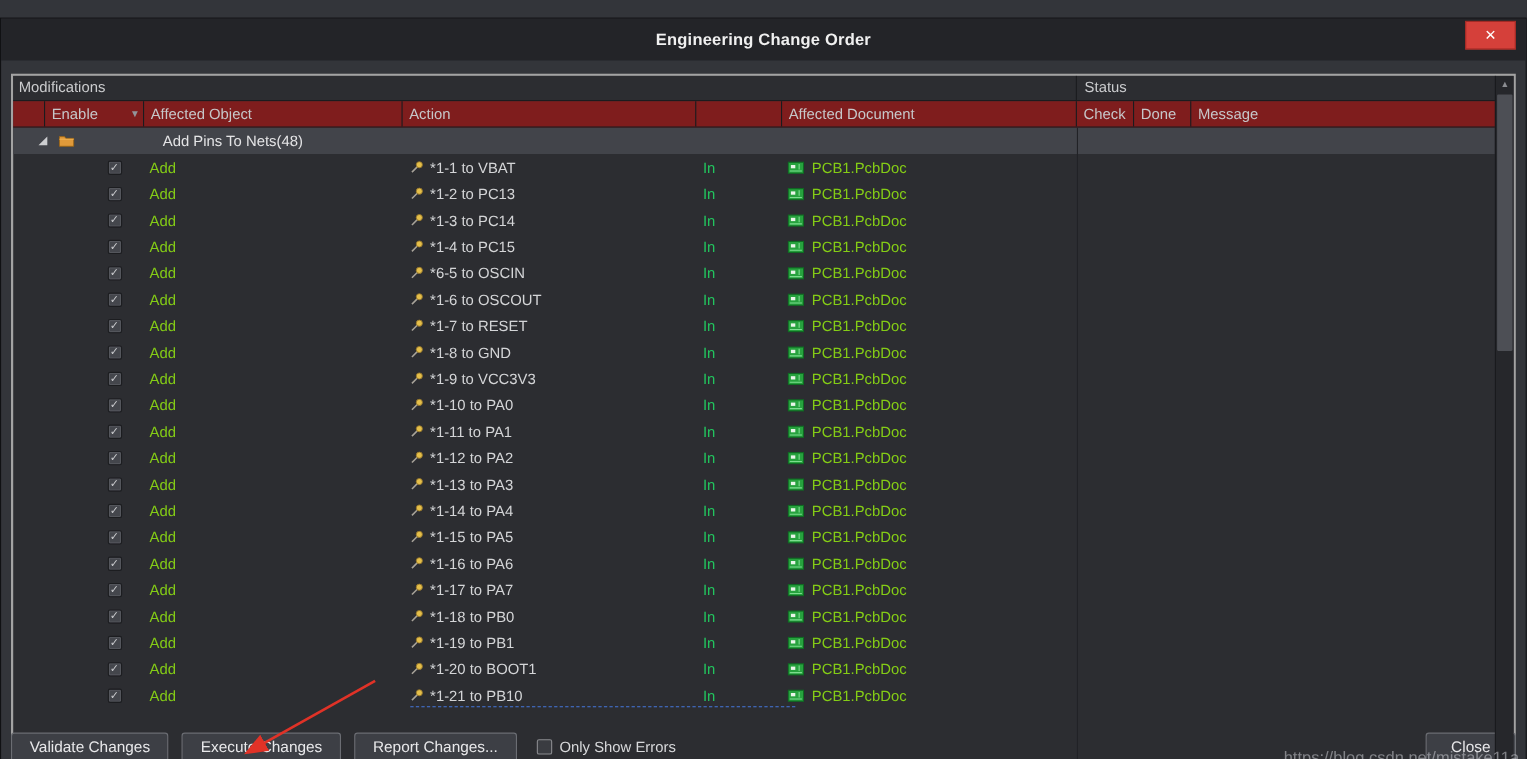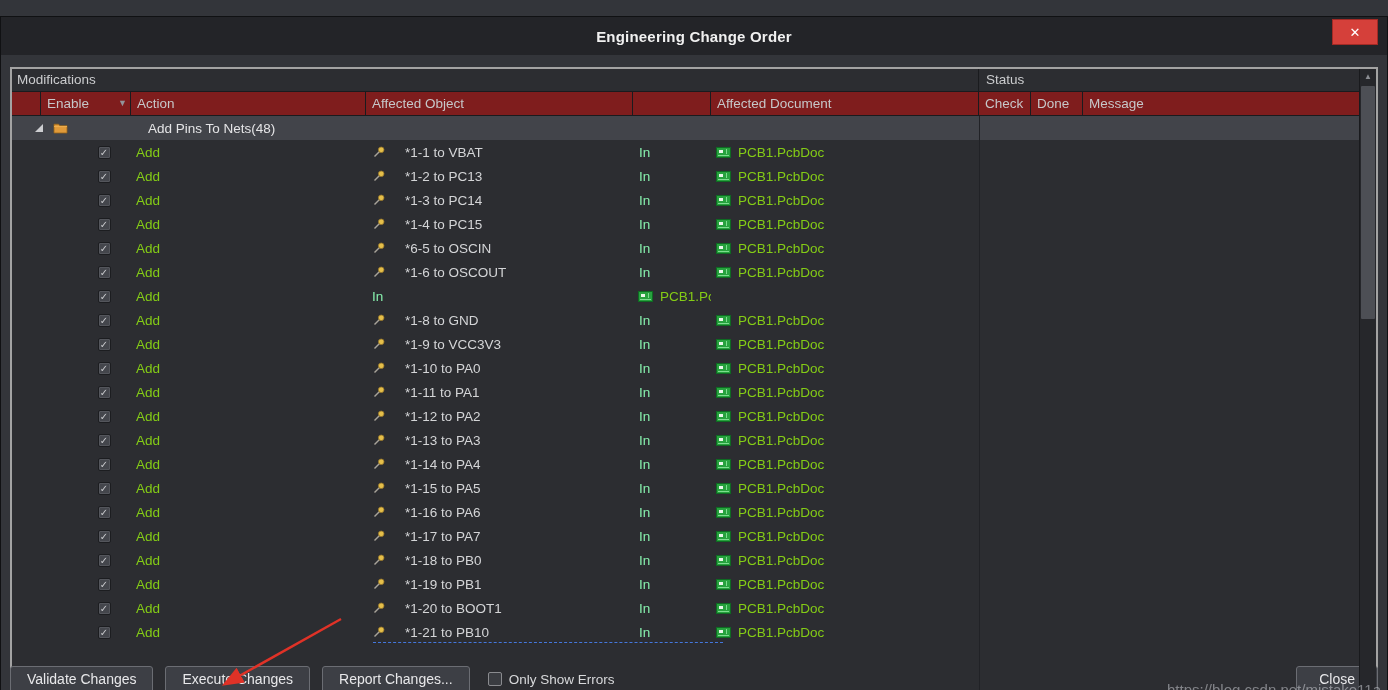--- a/index.html
+++ b/index.html
@@ -38,22 +38,22 @@
 
   .row, .group-row { height: 24px; font-size: 13.5px; }
   .group-row { background: #42444a; padding-left: 12px; }
   .group-row .cell, .row .cell { display: flex; align-items: center; overflow: hidden; white-space: nowrap; }
   .group-label { color: #e4e4e6; padding-left: 5px; }
   .c-indent { justify-content: center; }
   .tri { width: 0; height: 0; border-bottom: 8px solid #cdced1; border-left: 8px solid transparent; }
 
   .cell.c-enable { padding-left: 36px; justify-content: center; }
   .cell.c-action { padding-left: 5px; color: #84cc16; }
-  .cell.c-object { padding-left: 7px; color: #d4d5d7; gap: 20px; text-align: center; }
-  .cell.c-scope { padding-left: 6px; color: #86efac; }
+  .cell.c-object { padding-left: 7px; color: #d4d5d7; gap: 6px; text-align: center; }
+  .cell.c-scope { padding-left: 6px; color: #22c55e; }
   .cell.c-doc { padding-left: 5px; color: #84cc16; gap: 7px; }
 
   .checkbox { width: 13px; height: 13px; background: #44464c; border: 1px solid #1c1d20; box-shadow: 0 0 0 1px #54565c inset; border-radius: 2px; color: #c9cacd; font-size: 10px; line-height: 11px; text-align: center; display: inline-block; flex: 0 0 auto; }
   .pin-icon, .pcb-icon, .folder { display: inline-flex; flex: 0 0 auto; align-items: center; }
 
   .insert-line { position: absolute; top: 526px; left: 361px; width: 350px; border-top: 1px dashed #4477dd; }
 
   
   .vscroll { flex: 0 0 17px; width: 17px; background: #26272b; border-left: 1px solid #191a1d; position: relative; }
   .scroll-btn { position: absolute; left: 0; width: 16px; height: 15px; color: #8b8d92; font-size: 8px; display: flex; align-items: center; justify-content: center; }
@@ -93,22 +93,22 @@
           <div class="hcell">Modifications</div>
           <div class="hcell">Status</div>
         </div>
 
         <div class="hdr-cols cols">
           <div class="hcell"></div>
           <div class="hcell">
             <span>Enable</span>
             <span class="filter-arrow">▼</span>
           </div>
+          <div class="hcell">Affected Object</div>
           <div class="hcell">Action</div>
-          <div class="hcell">Affected Object</div>
           <div class="hcell"></div>
           <div class="hcell">Affected Document</div>
           <div class="hcell">Check</div>
           <div class="hcell">Done</div>
           <div class="hcell last">Message</div>
         </div>
 
         <div class="rows" id="rows-body">
           <div class="status-divider"></div>
           <div class="insert-line"></div>
@@ -339,20 +339,29 @@
     <div class="cell c-msg"></div>
   </div>
             <div class="row cols">
     <div class="cell c-indent"></div>
     <div class="cell c-enable">
       <span class="checkbox">✓</span>
     </div>
     <div class="cell c-action">
                 <span>Add</span>
               </div>
+    <div class="cell c-object">
+      <span class="pin-icon">
+        <svg width="12" height="12" viewBox="0 0 12 12">
+          <line x1="1.5" y1="10.5" x2="7" y2="5" stroke="#a8a39a" stroke-width="1.4"></line>
+          <circle cx="8.2" cy="3.8" r="2.8" fill="#e5bf4a" stroke="#93742a" stroke-width="0.8"></circle>
+        </svg>
+      </span>
+      <span>*1-7 to RESET</span>
+    </div>
     <div class="cell c-scope">
                 <span>In</span>
               </div>
     <div class="cell c-doc">
       <span class="pcb-icon">
         <svg width="15" height="13" viewBox="0 0 15 13">
           <rect x="0.5" y="1.5" width="14" height="10" fill="#27a23e" stroke="#0e6b22"></rect>
           <rect x="3" y="4" width="4" height="3" fill="#e8f5e9"></rect>
           <line x1="2" y1="9.5" x2="13" y2="9.5" stroke="#7ddc8f" stroke-width="1"></line>
           <line x1="10.5" y1="3" x2="10.5" y2="8" stroke="#7ddc8f" stroke-width="1"></line>

